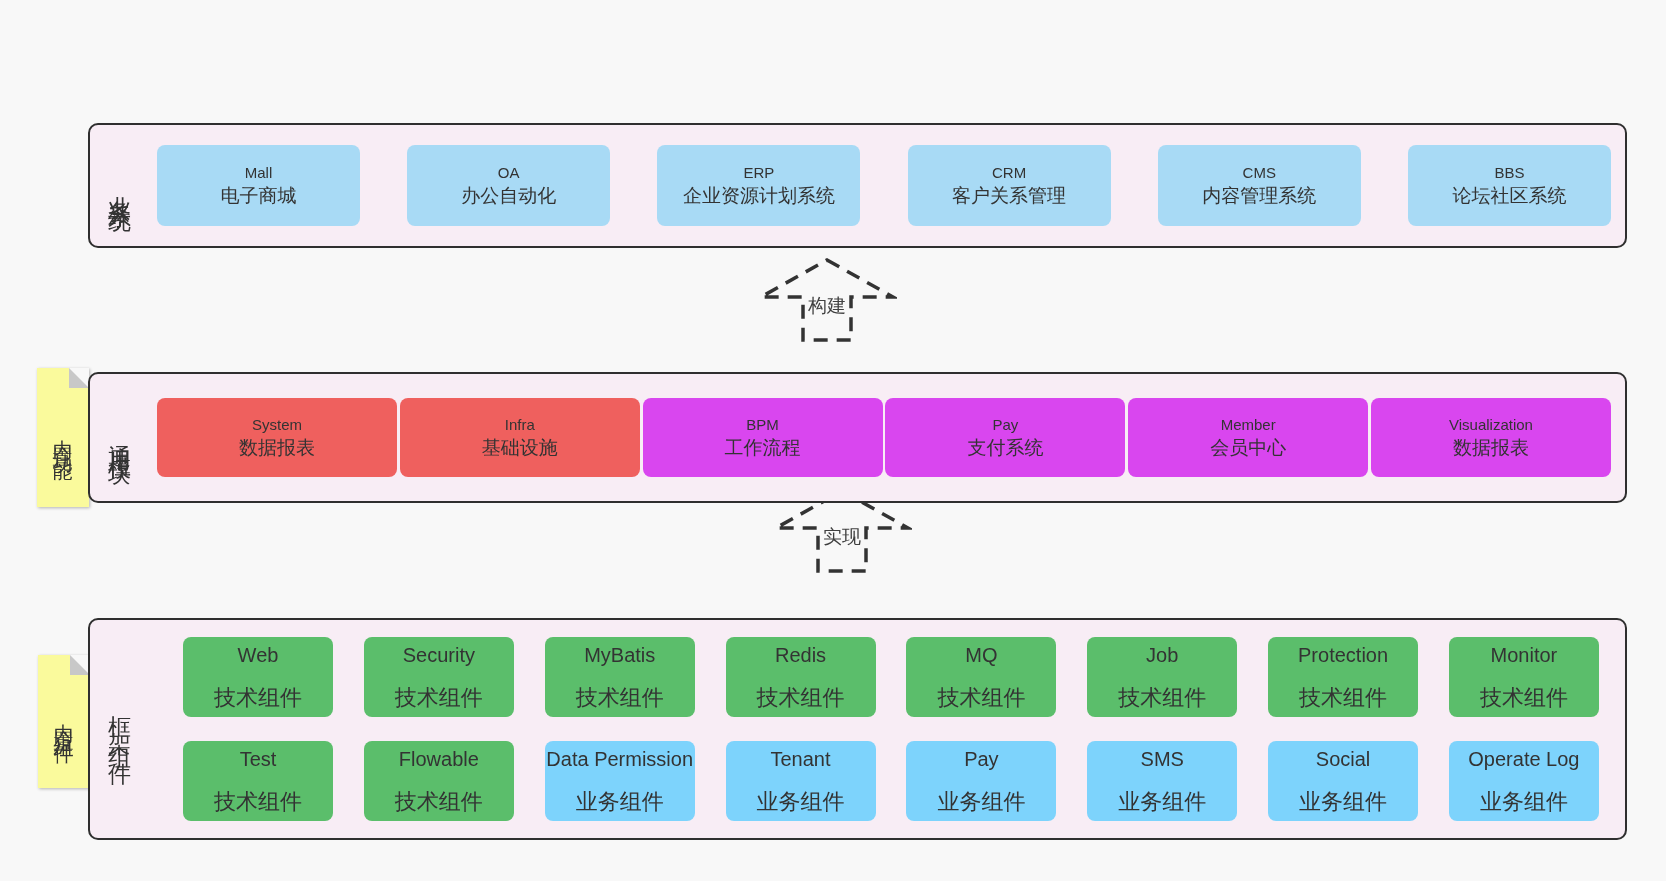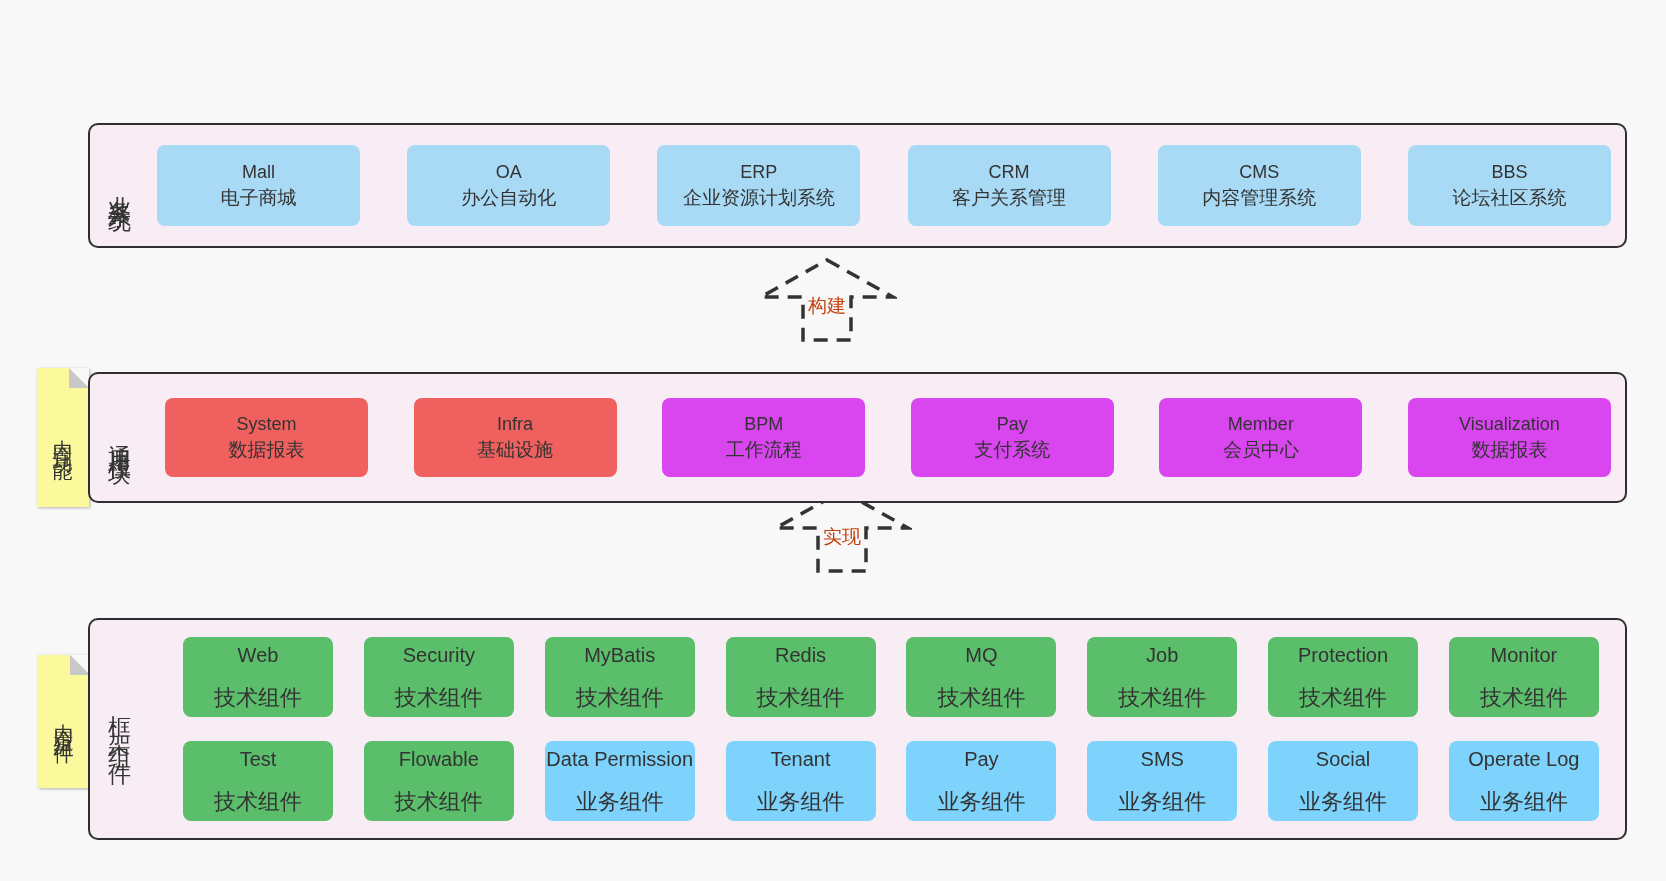--- a/index.html
+++ b/index.html
@@ -61,23 +61,23 @@
     box-sizing:border-box;
     border-radius:8px;
     display:flex;
     flex-direction:column;
     align-items:center;
     justify-content:center;
     text-align:center;
     line-height:1.4;
   }
   .panel-business .box{width:203px;height:81px;}
-  .panel-modules  .box{width:203px;height:79px;margin-left:8px;}
+  .panel-modules  .box{width:240px;height:79px;}
   .panel-framework .box{width:150px;height:80px;line-height:1.35;gap:14px;}
-  .box .en{font-size:18px;}
+  .box .en{font-size:15px;}
   .box .zh{font-size:19px;}
   .panel-framework .box .en{font-size:20px;}
   .panel-framework .box .zh{font-size:22px;}
 
   .blue {background:#a8daf5;}
   .red  {background:#ef605e;}
   .pink {background:#d946ef;}
   .green{background:#5bbe6b;}
   .lightgreen{background:#7dd3fc;}
 
@@ -121,21 +121,21 @@
   .arrow-build    {left:757px;top:256px;}
   .arrow-implement{left:772px;top:487px;}
   .arrow svg{display:block;width:140px;height:88px;}
   .arrow-label{
     position:absolute;
     left:50%;top:50px;
     transform:translate(-50%,-50%);
     background:#f8f8f8;
     padding:0 3px;
     font-size:19px;
-    color:#c2410c;
+    color:#404040;
     white-space:nowrap;
   }
 </style>
 </head>
 <body>
 
 <div class="stage">
 
   <div class="panel panel-business">
     <div class="v-title">业务系统</div>

